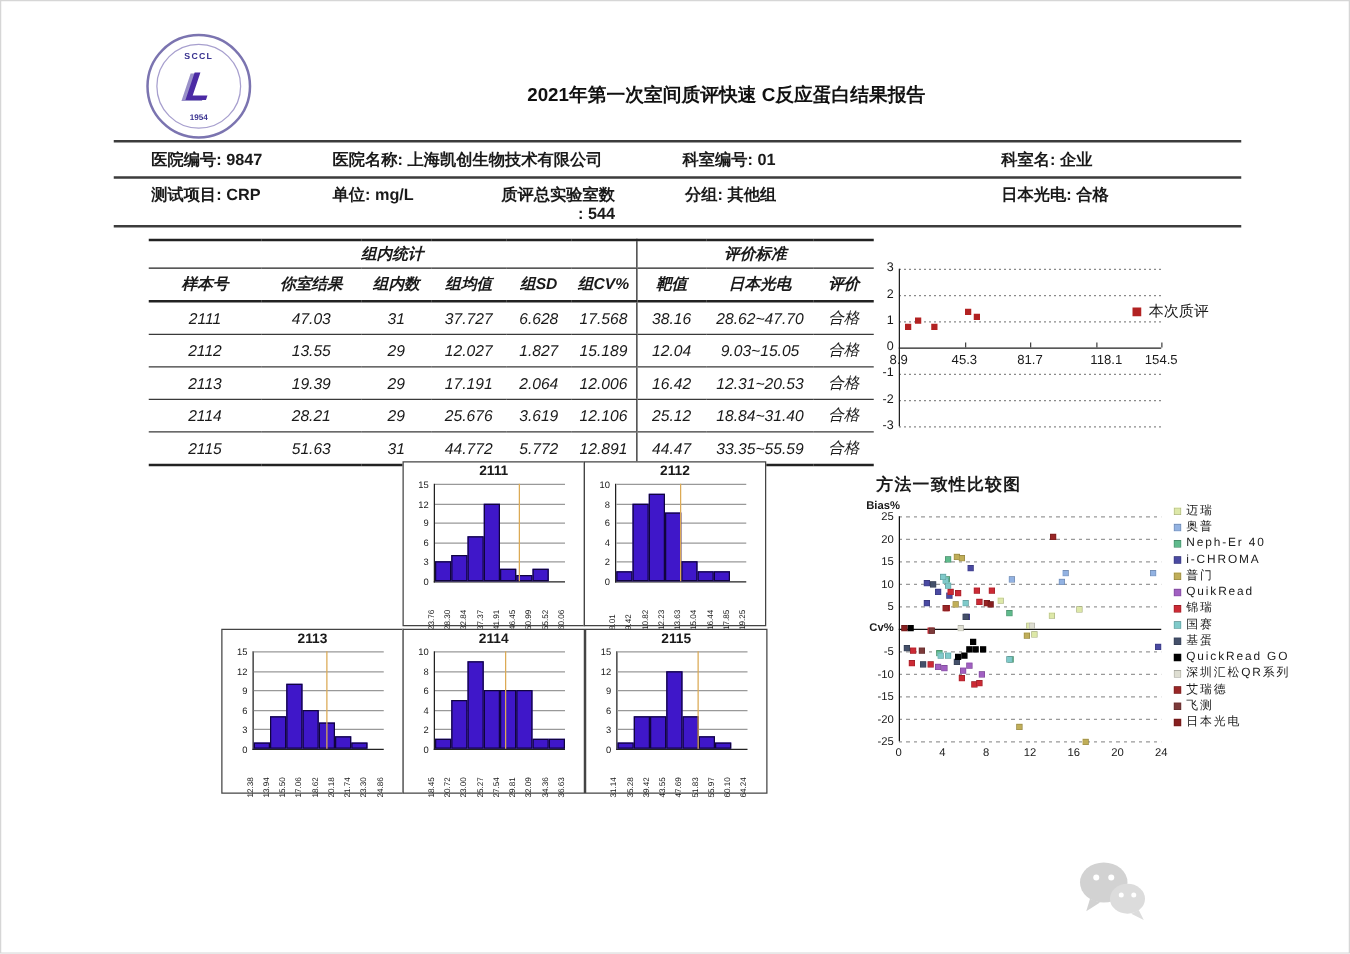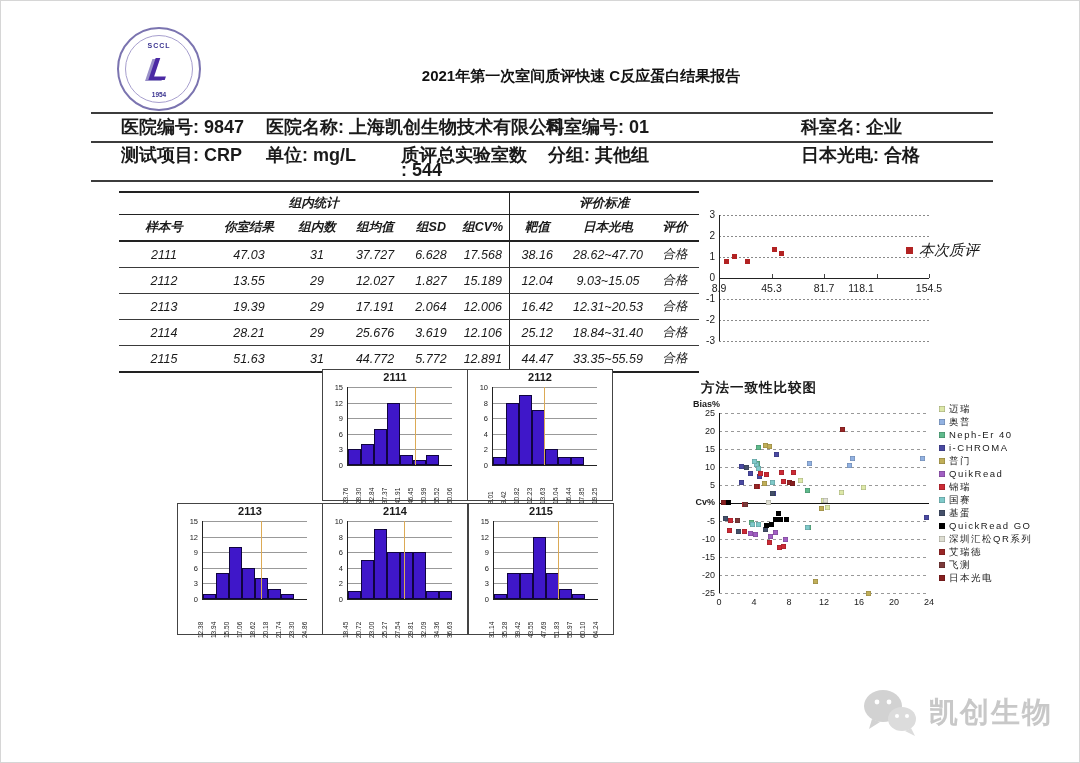--- a/index.html
+++ b/index.html
@@ -11,21 +11,21 @@
   .seal{position:absolute;left:116px;top:26px;width:80px;height:80px;border:2px solid #7b74b0;border-radius:50%;}
   .seal-inner{position:absolute;left:6px;top:6px;right:6px;bottom:6px;border:1px solid #a79fce;border-radius:50%;}
   .seal-top{position:absolute;top:13px;left:0;right:0;text-align:center;font-size:7px;font-weight:bold;color:#3a3390;letter-spacing:1px;}
   .seal-mark{position:absolute;top:22px;left:0;right:0;text-align:center;font-size:32px;font-weight:900;font-style:italic;color:#4b2aa4;transform:skewX(-8deg);text-shadow:-3px 1px 0 #9a91c9;}
   .seal-year{position:absolute;bottom:11px;left:0;right:0;text-align:center;font-size:6.5px;font-weight:bold;color:#3a3390;}
   .title{position:absolute;left:160px;top:30px;width:840px;text-align:center;font-size:21px;font-weight:bold;color:#111;}
   .subtitle{position:absolute;left:160px;top:66px;width:840px;text-align:center;font-size:15px;font-weight:bold;color:#111;}
 
   
   #info{position:absolute;left:90px;top:114px;width:902px;height:68px;}
-  .info-cell{position:absolute;font-size:18px;font-weight:bold;white-space:nowrap;line-height:15px;}
+  .info-cell{position:absolute;font-size:13px;font-weight:bold;white-space:nowrap;line-height:15px;text-align:right;}
 
   
   #qc-table{position:absolute;left:118px;top:190px;border-collapse:collapse;table-layout:fixed;font-size:12.5px;border-top:2px solid #222;border-bottom:2px solid #222;}
   #qc-table th,#qc-table td{padding:0;text-align:center;white-space:nowrap;font-style:italic;}
   #qc-table thead tr.grp th{height:21px;font-weight:bold;border-bottom:1px solid #222;}
   #qc-table thead tr.cols th{height:25px;font-weight:bold;border-bottom:2px solid #222;}
   #qc-table tbody td{height:25px;font-weight:normal;border-bottom:1px solid #3a3a3a;}
   #qc-table tbody tr:last-child td{border-bottom:none;}
   #qc-table .divider{border-left:1px solid #222;}
 
@@ -34,21 +34,21 @@
   .z-ylab{position:absolute;width:18px;text-align:right;font-size:10px;}
   .z-grid{position:absolute;height:1px;background-image:repeating-linear-gradient(90deg,#8a8a8a 0 2px,transparent 2px 4px);}
   .z-zero{position:absolute;height:1px;background:#222;}
   .z-axis{position:absolute;width:1px;background:#222;}
   .z-tick{position:absolute;width:1px;height:4px;background:#444;}
   .z-xlab{position:absolute;font-size:10.5px;transform:translateX(-50%);white-space:nowrap;}
   .z-point{position:absolute;width:5px;height:5px;background:#b22222;}
   .z-title{position:absolute;left:22px;width:210px;top:128px;text-align:center;font-size:13.5px;font-weight:bold;}
   #zlegend{position:absolute;left:905px;top:240px;display:flex;align-items:center;gap:6px;}
   #zlegend .sw{width:7px;height:7px;background:#b22222;}
-  #zlegend span.lbl{font-size:15px;font-style:italic;}
+  #zlegend span.lbl{font-size:12px;}
 
   
   #freq-info{position:absolute;left:162px;top:376px;font-size:12.5px;font-weight:bold;line-height:22px;white-space:nowrap;}
 
   
   .hist-box{position:absolute;width:144px;height:130px;border:1px solid #444;background:#fff;}
   .hist-title{position:absolute;top:1px;left:0;right:0;text-align:center;font-size:11px;font-weight:bold;}
   .hist-plot{position:absolute;left:24px;top:17px;width:104px;height:78px;border-left:1px solid #222;border-bottom:1px solid #222;}
   .hist-grid{position:absolute;left:0;right:0;height:1px;background:#999;}
   .hist-bar{position:absolute;bottom:0;background:#3f17c9;border:1px solid #10043f;box-sizing:border-box;}
@@ -209,21 +209,21 @@
       <div class="z-grid" style="left: 22px; width: 210px; top: 113px;"></div>
       <div class="z-ylab" style="top: 128px; left: 0px;">-3</div>
       <div class="z-grid" style="left: 22px; width: 210px; top: 134px;"></div>
       <div class="z-axis" style="left: 22px; top: 8px; height: 126px;"></div>
       <div class="z-xlab" style="left: 22px; top: 75px;">8.9</div>
       <div class="z-tick" style="left: 74.5px; top: 67px;"></div>
       <div class="z-xlab" style="left: 74.5px; top: 75px;">45.3</div>
       <div class="z-tick" style="left: 127px; top: 67px;"></div>
       <div class="z-xlab" style="left: 127px; top: 75px;">81.7</div>
       <div class="z-tick" style="left: 179.5px; top: 67px;"></div>
-      <div class="z-xlab" style="left: 164px; top: 75px;">118.1</div>
+      <div class="z-xlab" style="left: 188px; top: 75px;">118.1</div>
       <div class="z-tick" style="left: 232px; top: 67px;"></div>
       <div class="z-xlab" style="left: 232px; top: 75px;">154.5</div>
       <div class="z-point" style="left: 26.7067px; top: 51.57px; background: rgb(178, 34, 34);"></div>
       <div class="z-point" style="left: 35.1298px; top: 46.53px; background: rgb(178, 34, 34);"></div>
       <div class="z-point" style="left: 47.851px; top: 51.78px; background: rgb(178, 34, 34);"></div>
       <div class="z-point" style="left: 74.9952px; top: 39.6px; background: rgb(178, 34, 34);"></div>
       <div class="z-point" style="left: 81.6298px; top: 44.01px; background: rgb(178, 34, 34);"></div>
     </div>
   <div id="zlegend">
     <span class="sw"></span>
@@ -574,16 +574,15 @@
     <svg width="62" height="52" viewBox="0 0 62 52">
       <ellipse cx="24" cy="19" rx="19" ry="16" fill="#d2d2d2"></ellipse>
       <polygon points="13,32 10,42 21,35" fill="#d2d2d2"></polygon>
       <circle cx="18" cy="15" r="2.4" fill="#ffffff"></circle>
       <circle cx="30" cy="15" r="2.4" fill="#ffffff"></circle>
       <ellipse cx="43" cy="32" rx="14" ry="12" fill="#dcdcdc"></ellipse>
       <polygon points="52,41 56,49 46,44" fill="#dcdcdc"></polygon>
       <circle cx="38" cy="29" r="2" fill="#ffffff"></circle>
       <circle cx="48" cy="29" r="2" fill="#ffffff"></circle>
     </svg>
-    <span class="wm-text">凯创生物</span>
   </div>
 
 </div>
 
 </body></html>

